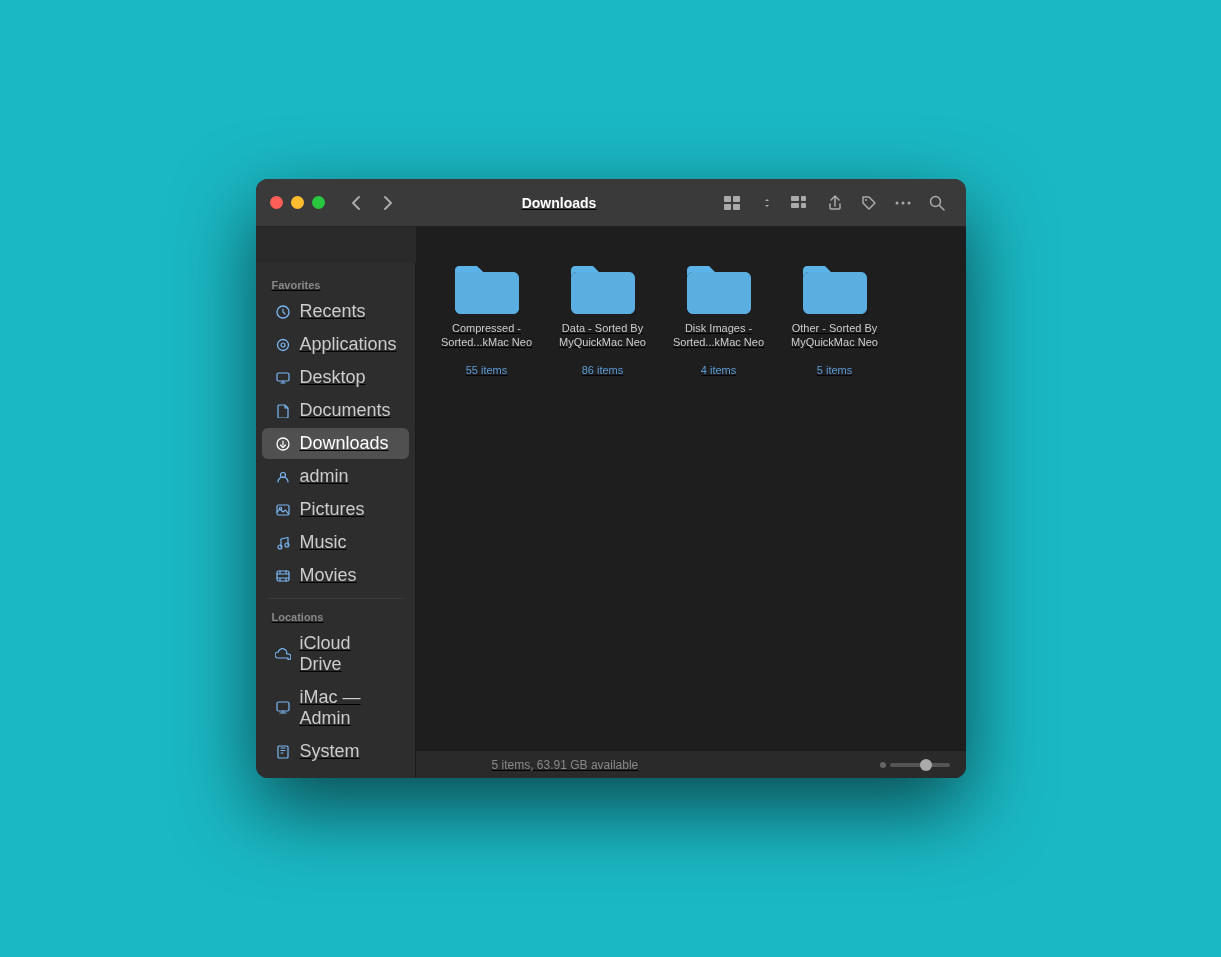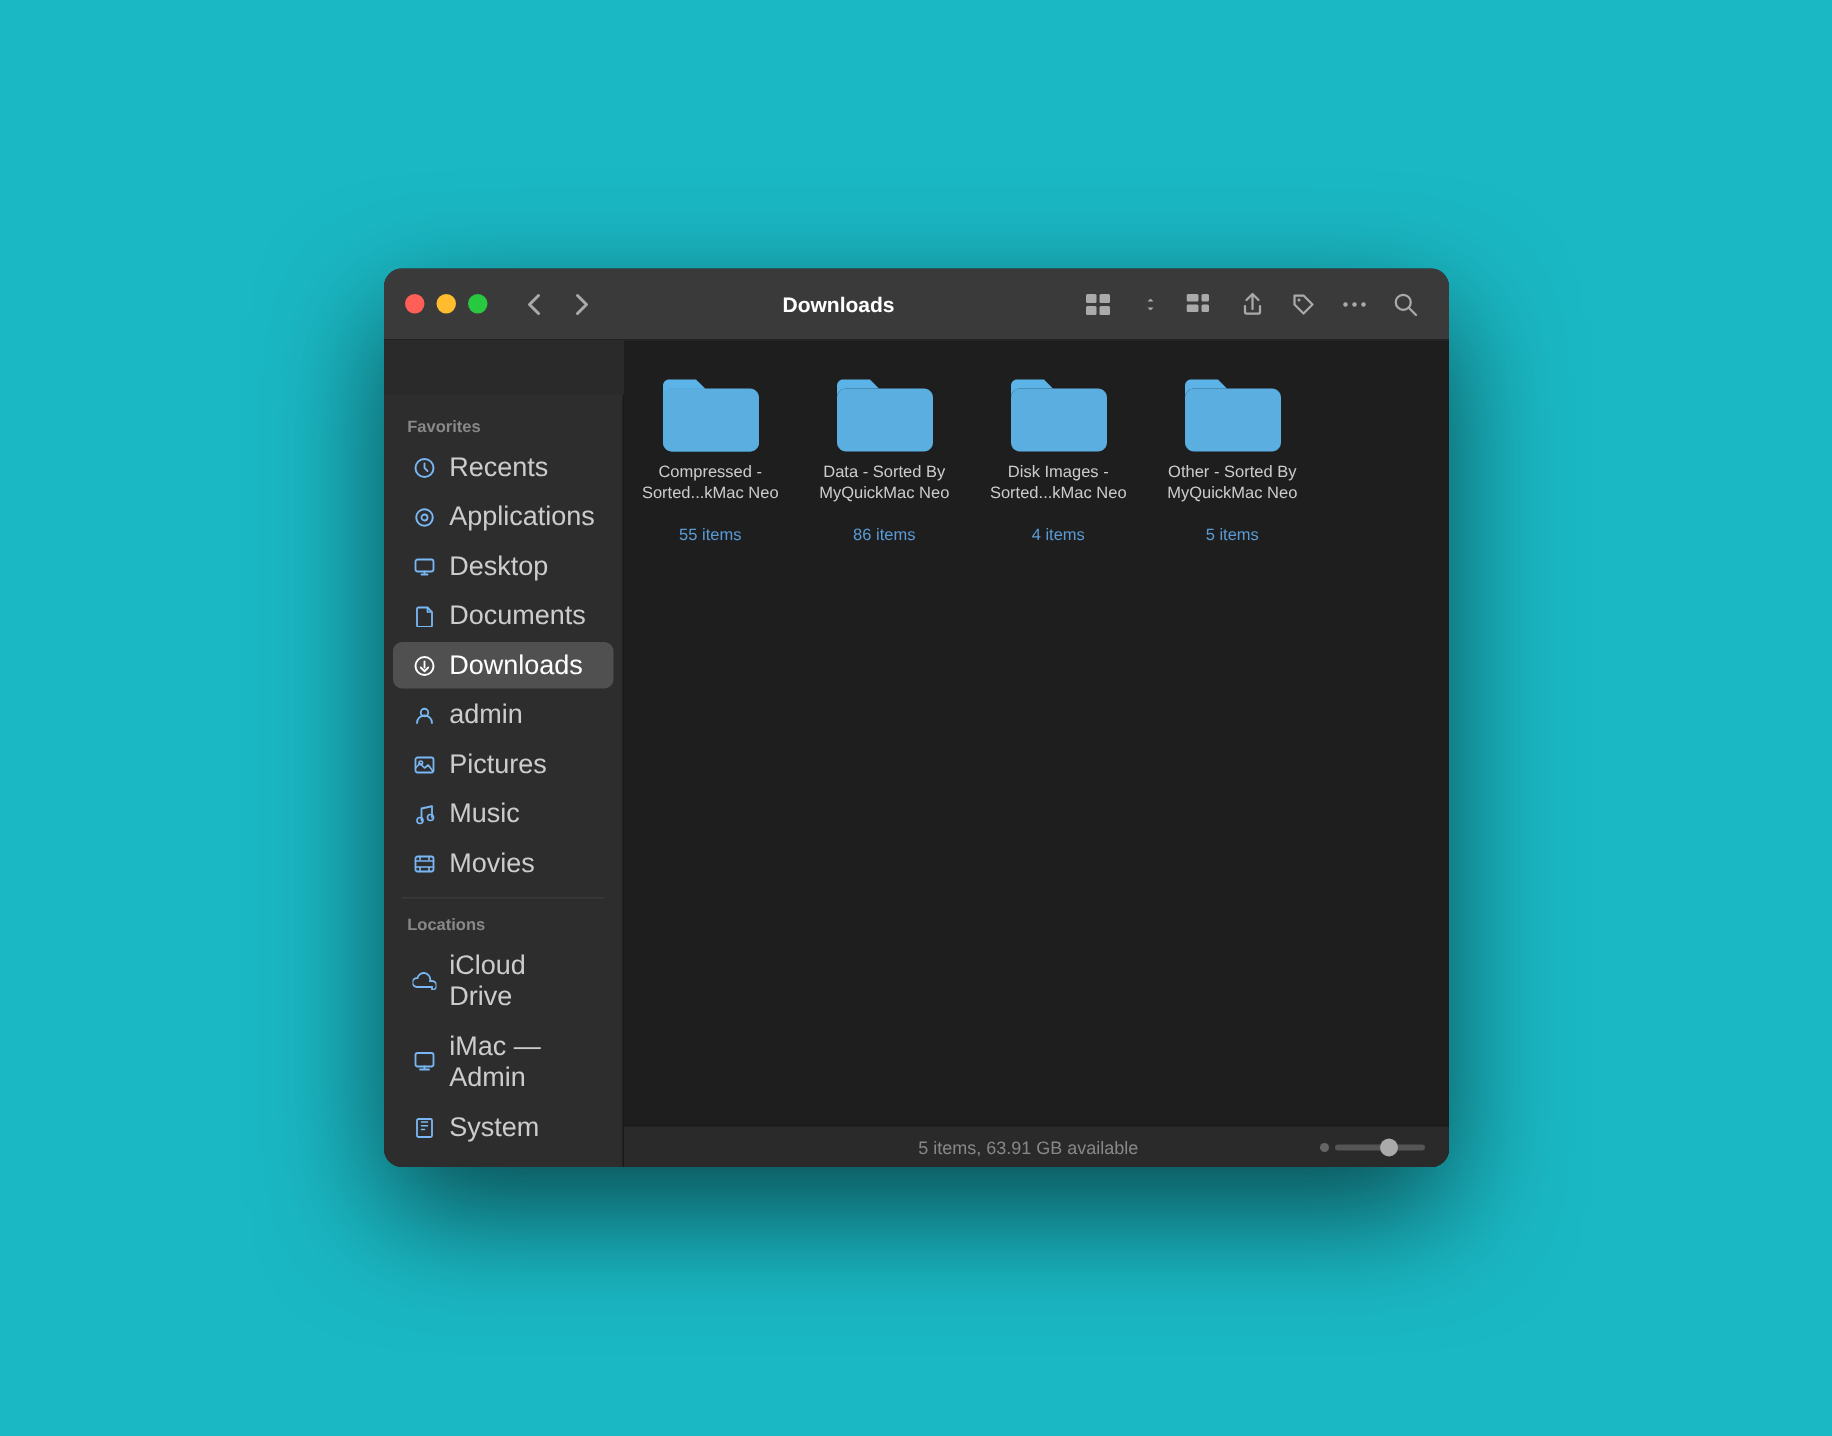--- a/index.html
+++ b/index.html
@@ -27,20 +27,21 @@
       transform: translate(-50%, -50%);
     }
 
     .page-wrapper {
       display: flex;
       flex-direction: column;
       align-items: center;
       gap: 24px;
       position: relative;
       z-index: 1;
+      text-decoration: underline;
     }
 
     
     .finder-window {
       width: 710px;
       border-radius: 12px;
       background: #2a2a2a;
       box-shadow: 0 30px 80px rgba(0,0,0,0.6);
       overflow: hidden;
       display: flex;
@@ -182,21 +183,21 @@
       background: #1e1e1e;
       display: flex;
       flex-direction: column;
     }
 
     .file-grid {
       flex: 1;
       display: flex;
       flex-wrap: wrap;
       align-content: flex-start;
-      padding: 8px;
+      padding: 21px;
       gap: 16px;
     }
 
     .folder-item {
       display: flex;
       flex-direction: column;
       align-items: center;
       width: 100px;
       cursor: pointer;
       padding: 8px 4px;
@@ -238,21 +239,21 @@
       display: flex;
       align-items: center;
       justify-content: space-between;
       padding: 0 16px;
     }
 
     .status-text {
       color: #888;
       font-size: 12px;
       flex: 1;
-      text-align: center;
+      text-align: left;
     }
 
     .zoom-slider {
       display: flex;
       align-items: center;
       gap: 4px;
     }
 
     .slider-track {
       width: 60px;

